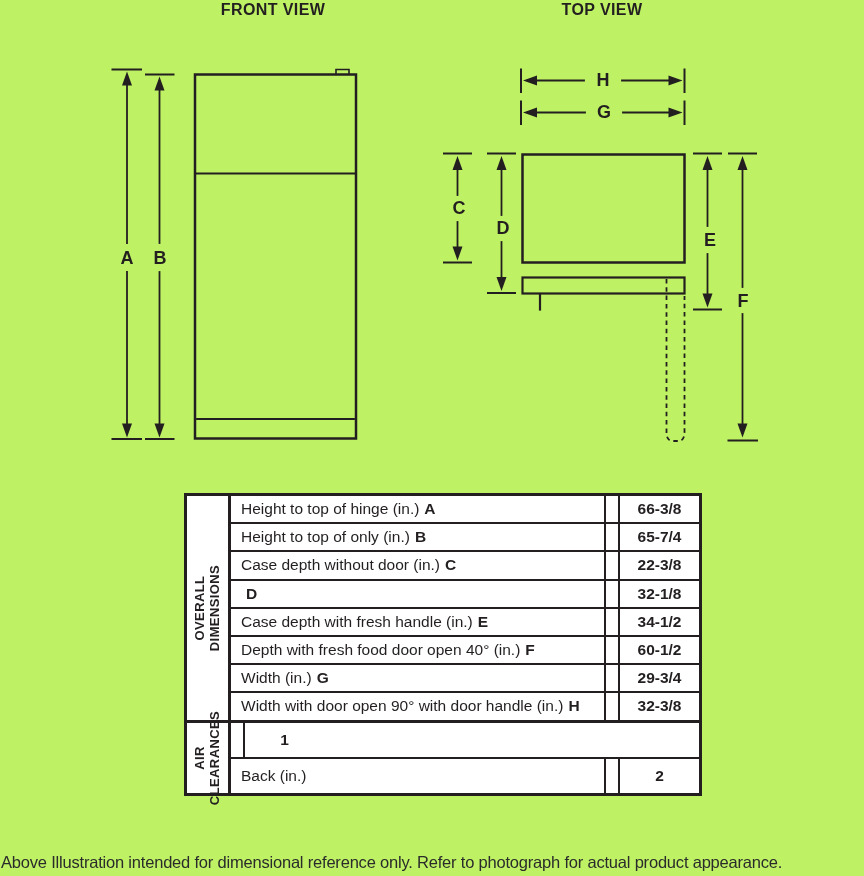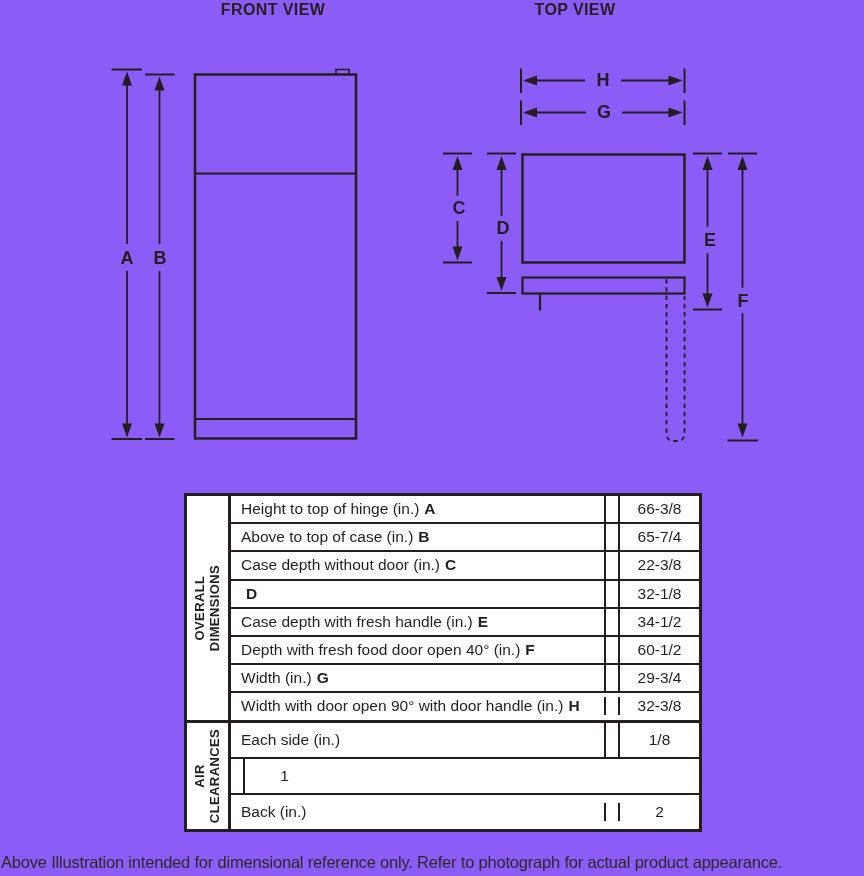--- a/index.html
+++ b/index.html
@@ -1,17 +1,17 @@
 <!DOCTYPE html>
 <html><head>
 <meta charset="utf-8">
 <style>
   html,body{margin:0;padding:0;background:#ffffff;}
   #stage{
-    position:relative;width:864px;height:876px;background:#8b5cf6;overflow:hidden;
+    position:relative;width:864px;height:876px;background:#bef264;overflow:hidden;
     font-family:"Liberation Sans","DejaVu Sans",sans-serif;color:#231f20;
   }
   .view-title{
     position:absolute;transform:translate(-50%,-50%);
     font-weight:bold;font-size:16px;letter-spacing:.4px;white-space:nowrap;
   }
   .dim-label{
     position:absolute;transform:translate(-50%,-50%);
     font-weight:bold;font-size:18px;white-space:nowrap;line-height:1;
   }
@@ -28,48 +28,48 @@
     width:41px;flex:0 0 41px;border-right:3px solid #231f20;position:relative;
   }
   .rot{
     position:absolute;top:50%;left:50%;
     transform:translate(-50%,-50%) rotate(-90deg);
     font-weight:bold;font-size:13px;line-height:1.15;letter-spacing:.4px;
     text-align:center;white-space:nowrap;
   }
   .trows{flex:1;display:flex;flex-direction:column;}
   .trow{display:flex;align-items:stretch;border-bottom:2px solid #231f20;}
-  .trow:last-child{border-bottom:none;align-items:center;}
+  .trow:last-child{border-bottom:none;}
   .tsection.overall .trow{height:26.2px;}
   .tsection.air .trow{height:34px;}
   .tdesc{
     flex:1;display:flex;align-items:center;
     padding:0 6px 0 10px;border-right:2px solid #231f20;
     font-size:15.5px;white-space:nowrap;overflow:hidden;
   }
   .tdesc .key{font-weight:bold;margin-left:5px;}
   .tdesc .key:empty{display:none;}
   .tspacer{width:12px;flex:0 0 12px;}
   .tval{
     width:81px;flex:0 0 81px;box-sizing:border-box;border-left:2px solid #231f20;
     display:flex;align-items:center;justify-content:center;
-    font-weight:normal;font-size:15.5px;
+    font-weight:bold;font-size:15.5px;
   }
   .footer-note{
     position:absolute;left:1px;top:853px;width:725px;
     font-size:16.5px;letter-spacing:-.2px;color:#2b2b2b;white-space:nowrap;
   }
 </style>
 </head>
 <body>
 
 <div id="stage">
 
   <div class="view-title" style="left:273px;top:10px;">FRONT VIEW</div>
-  <div class="view-title" style="left:575px;top:10px;">TOP VIEW</div>
+  <div class="view-title" style="left:602px;top:10px;">TOP VIEW</div>
 
   <svg class="linework" width="864" height="876" viewBox="0 0 864 876" aria-hidden="true">
     <g stroke="#231f20" fill="none" stroke-linecap="square">
 
       <path d="M336 74 V69.5 H349 V74" stroke-width="1.6"></path>
       <rect x="195" y="74.5" width="161" height="364" stroke-width="2.5"></rect>
       <line x1="196" y1="173.5" x2="355" y2="173.5" stroke-width="2.2"></line>
       <line x1="197" y1="419" x2="354" y2="419" stroke-width="1.8"></line>
 
       <line x1="112.5" y1="69.5" x2="141" y2="69.5" stroke-width="2"></line>
@@ -168,21 +168,21 @@
         <div class="trow">
           <div class="tdesc">
               <span>Height to top of hinge (in.)</span>
               <b class="key">A</b>
             </div>
           <div class="tspacer"></div>
           <div class="tval">66-3/8</div>
         </div>
         <div class="trow">
           <div class="tdesc">
-              <span>Above to top of case (in.)</span>
+              <span>Height to top of only (in.)</span>
               <b class="key">B</b>
             </div>
           <div class="tspacer"></div>
           <div class="tval">65-7/4</div>
         </div>
         <div class="trow">
           <div class="tdesc">
               <span>Case depth without door (in.)</span>
               <b class="key">C</b>
             </div>
@@ -233,27 +233,20 @@
 
     <div class="tsection air">
       <div class="thead">
         <div class="rot">
           <div>AIR</div>
           <div>CLEARANCES</div>
         </div>
       </div>
       <div class="trows">
         <div class="trow">
-          <div class="tdesc">
-              <span>Each side (in.)</span>
-            </div>
-          <div class="tspacer"></div>
-          <div class="tval">1/8</div>
-        </div>
-        <div class="trow">
           <div class="tspacer"></div>
           <div class="tval">1</div>
         </div>
         <div class="trow">
           <div class="tdesc">
               <span>Back (in.)</span>
             </div>
           <div class="tspacer"></div>
           <div class="tval">2</div>
         </div>

